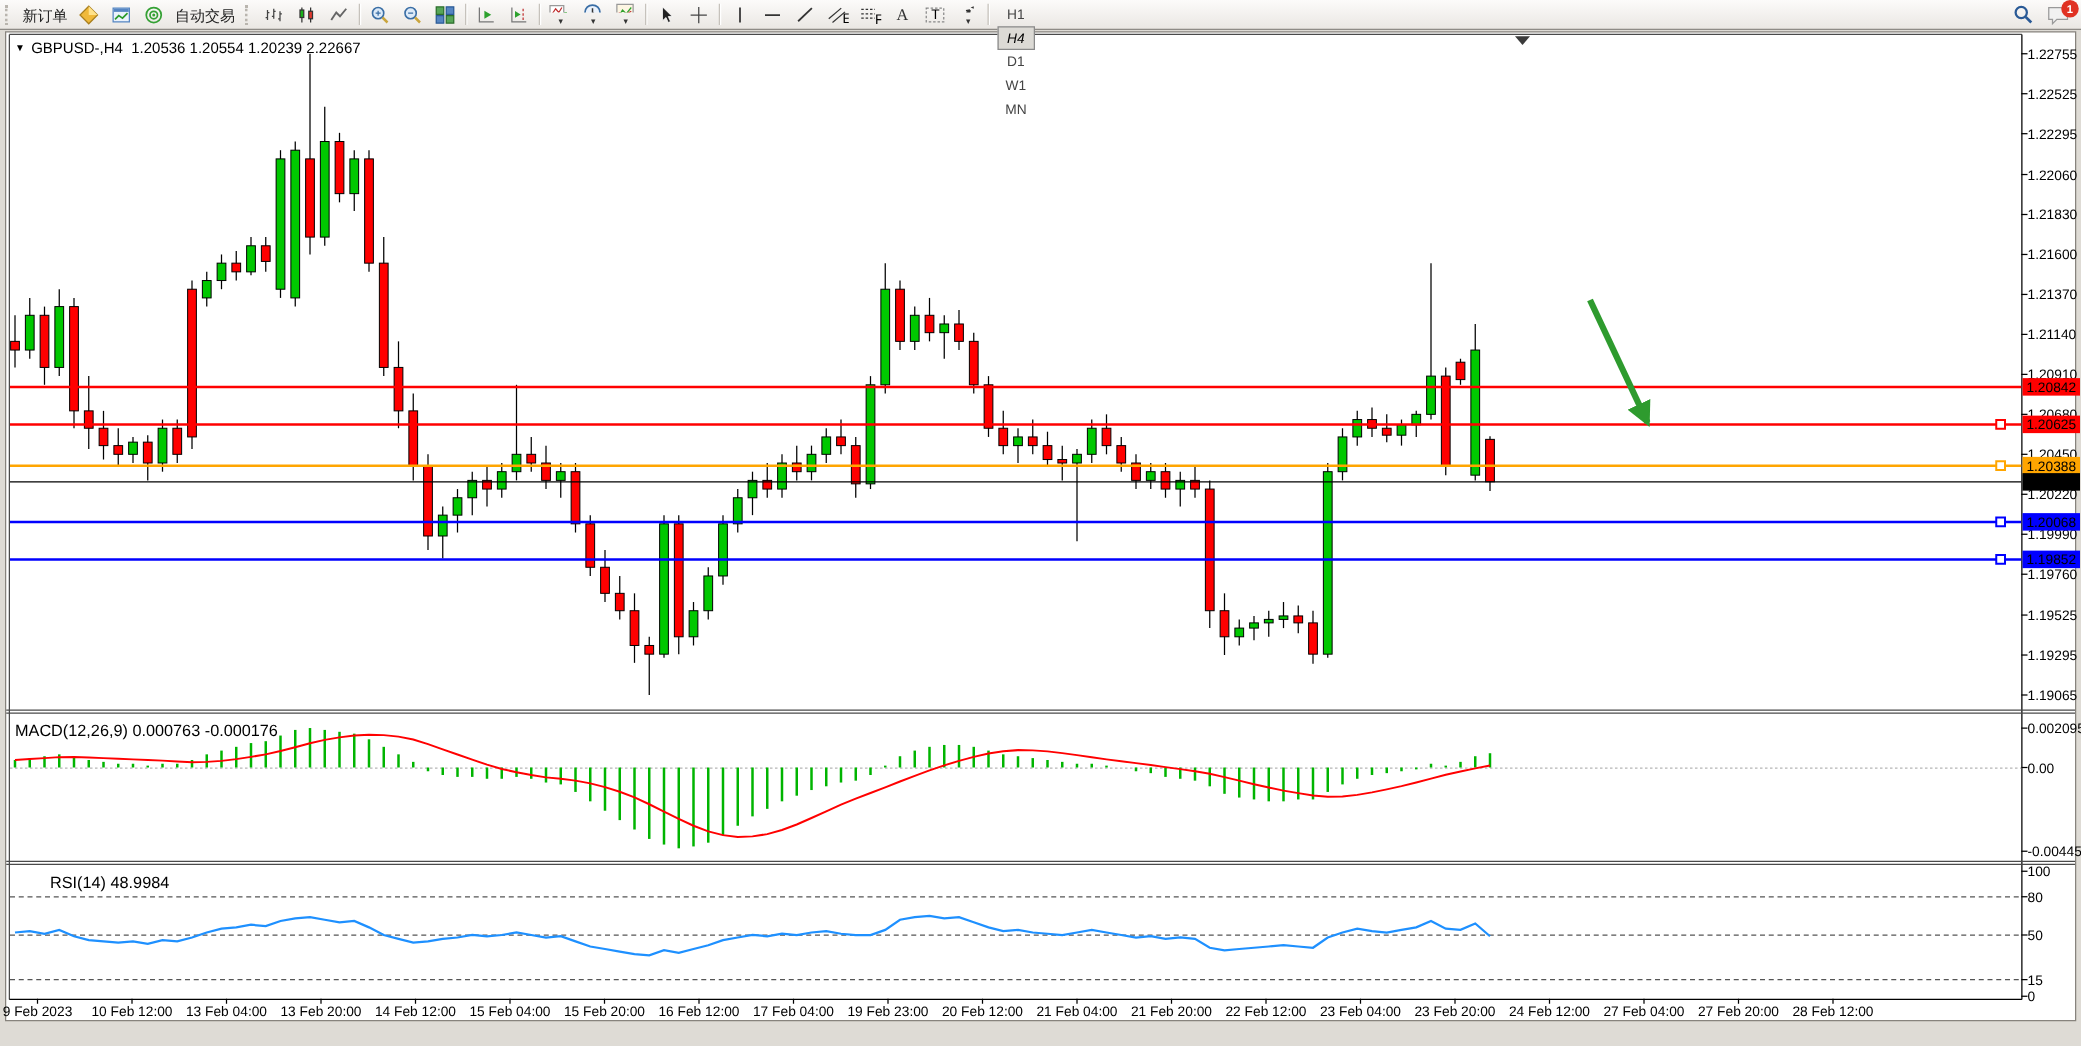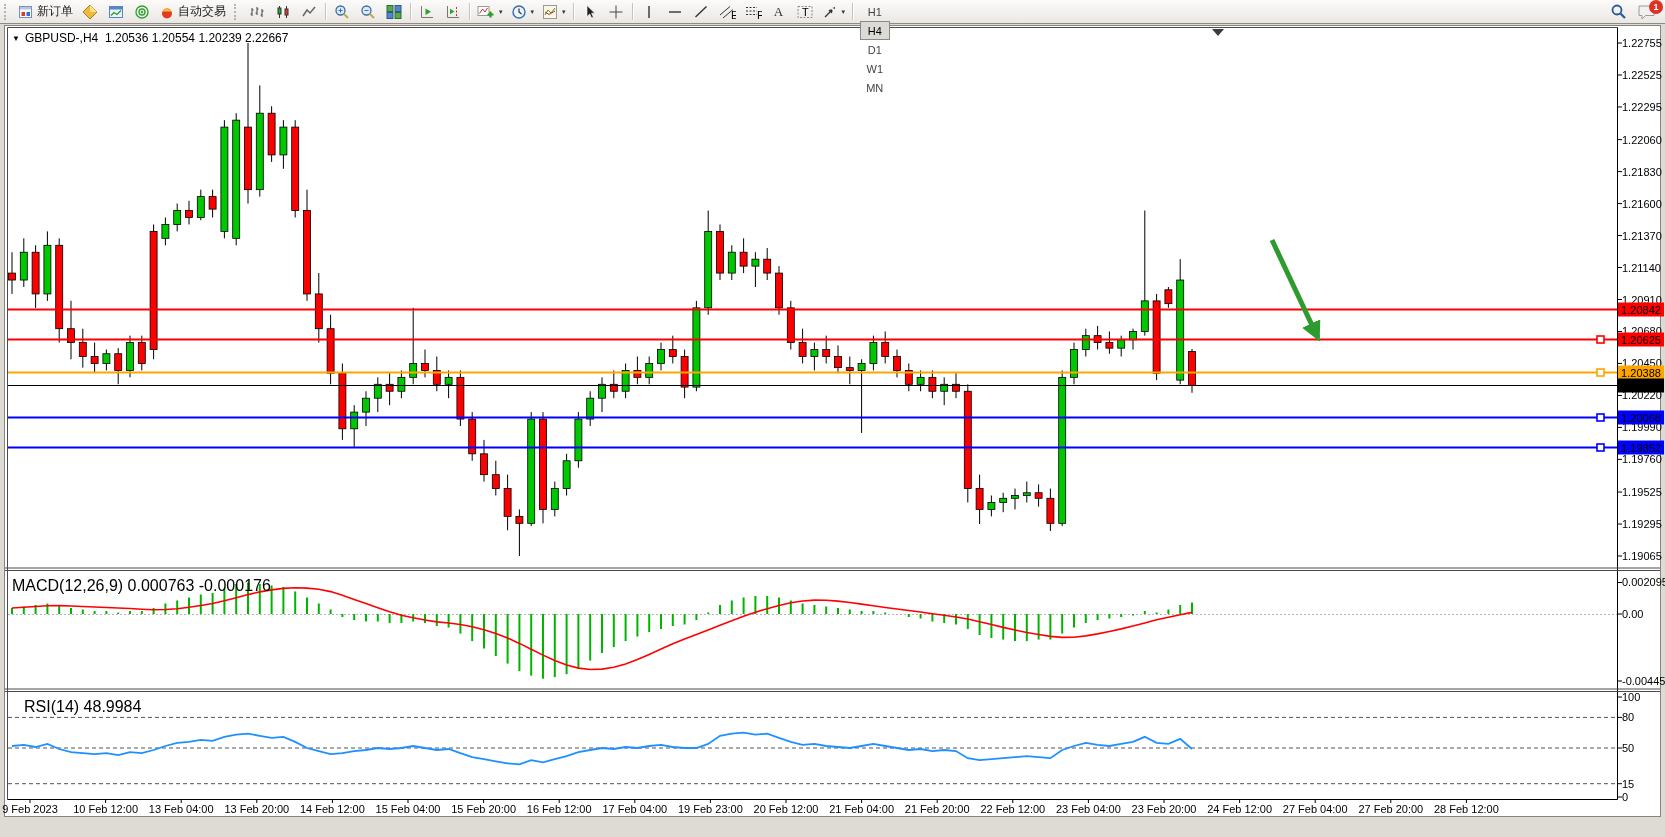--- a/index.html
+++ b/index.html
@@ -15,44 +15,44 @@
     background:linear-gradient(#fcfbfa,#eae7e3);
     border-bottom:1px solid #8e8b86;
     display:flex;align-items:center;z-index:10;
   }
   .grip{width:5px;height:16px;border-left:2px dotted #b9b5ae;margin:0 3px 0 4px;}
   .sep{width:1px;height:17px;background:#c6c2bc;box-shadow:1px 0 0 #fff;margin:0 3px;}
   .tbtn{
     height:21px;min-width:24px;margin:0 1px;padding:0 2px;
     display:flex;align-items:center;justify-content:center;gap:3px;
     background:transparent;border:1px solid transparent;border-radius:2px;
-    font-family:inherit;font-size:12px;color:#222;cursor:default;
+    font-family:inherit;font-size:12px;color:#222;cursor:default;flex-direction:column;
   }
   .tbtn .lbl{white-space:nowrap;}
   .caret{font-size:7px;color:#333;margin-left:1px;}
   .tfbtn{
     height:19px;margin:0;padding:0 7px;background:transparent;
     border:1px solid transparent;font-family:inherit;font-size:11px;color:#444;
   }
-  .tfbtn.active{background:#dcdad5;border:1px solid #8a8a8a;color:#000;}
+  .tfbtn.active{background:#dcdad5;border:1px solid #8a8a8a;color:#000;font-style:italic;}
   .right-tools{margin-left:auto;display:flex;align-items:center;margin-right:8px;gap:6px;}
   .bubble-wrap{position:relative;width:20px;height:18px;}
   .badge{
     position:absolute;top:-3px;right:-6px;width:14px;height:14px;border-radius:50%;
     background:#e03223;color:#fff;font-size:9px;font-weight:bold;
     display:flex;align-items:center;justify-content:center;
   }
   .tool-glyph{font-size:12px;color:#333;line-height:1;}
   
   #chart-svg{position:absolute;left:0;top:0;z-index:1;}
-  .overlay-label{position:absolute;z-index:5;font-size:16px;color:#000;white-space:nowrap;}
+  .overlay-label{position:absolute;z-index:5;font-size:13px;color:#000;white-space:nowrap;}
   #chart-title{left:12px;top:31px;font-size:12px;}
   #chart-title .dd{font-size:8px;vertical-align:1px;margin-right:5px;}
   #macd-label{left:12px;top:577px;}
-  #rsi-label{left:12px;top:698px;padding-left:12px;}
+  #rsi-label{left:28px;top:698px;padding-left:12px;}
   svg text{font-family:"Liberation Sans","DejaVu Sans",sans-serif;font-size:11px;fill:#000;}
 </style>
 </head>
 <body>
 
 <div class="toolbar">
   <div class="grip"></div>
 
   <button class="tbtn">
     <svg width="16" height="16">

